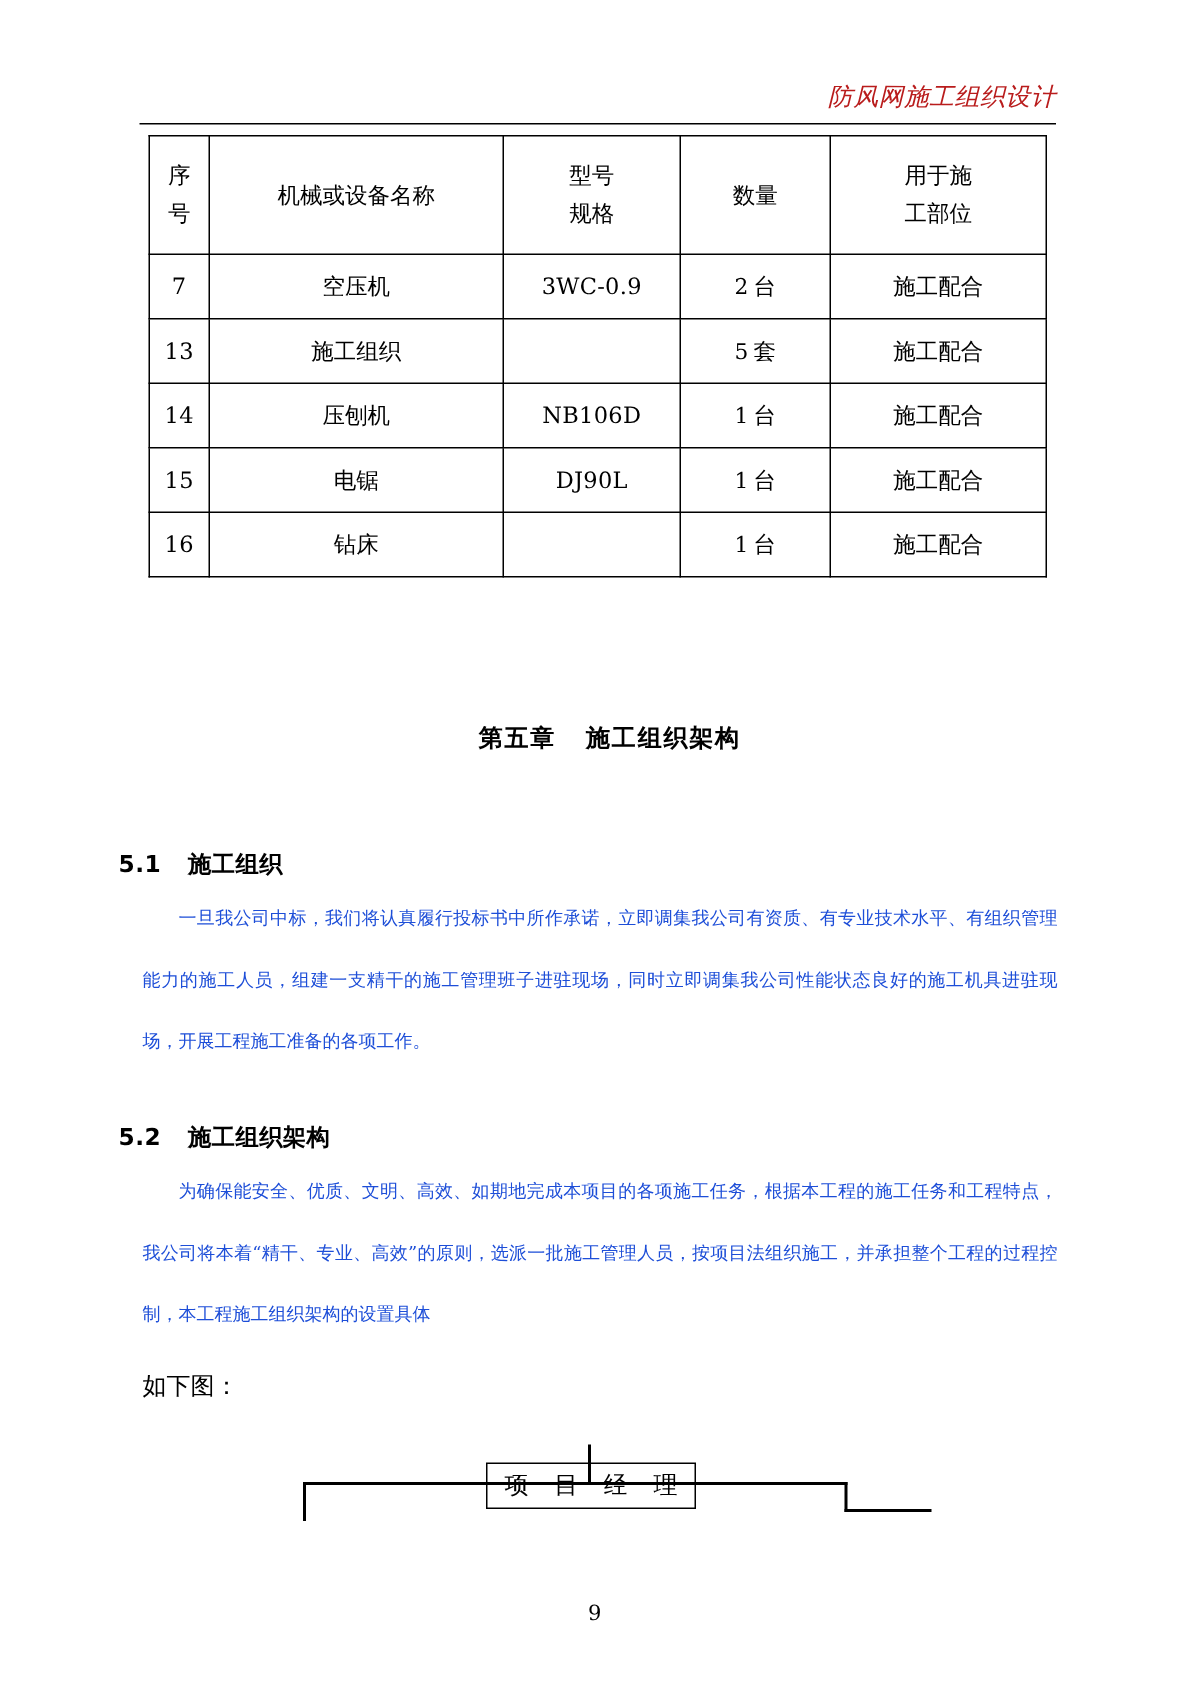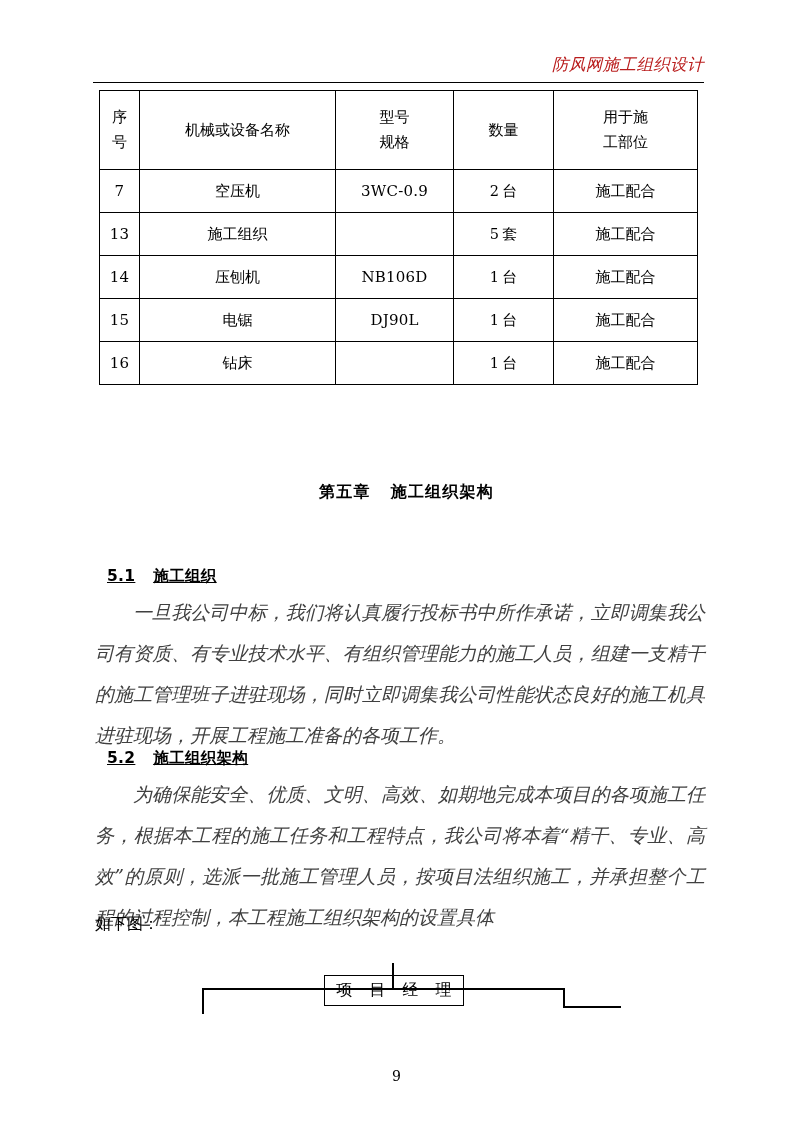--- a/index.html
+++ b/index.html
@@ -110,43 +110,41 @@
     font-size: 16px;
     letter-spacing: 1.2px;
     color: #000;
     margin-left: 10px;
   }
   .chapter .gap { display: inline-block; width: 20px; }
 
   
   .sec-head {
     position: absolute;
-    left: 107px;
+    left: 79px;
     width: 610px;
     font-family: "DejaVu Sans", "Liberation Sans", sans-serif;
     font-weight: bold;
     font-size: 15.5px;
     letter-spacing: 0.3px;
     color: #000;
-    text-decoration: underline;
   }
   .sec-head .sec-gap { display: inline-block; width: 18px; }
 
   .body-p {
     position: absolute;
     left: 95px;
     width: 610px;
     font-family: "DejaVu Serif", "Liberation Serif", serif;
-    font-size: 19px;
+    font-size: 12px;
     line-height: 41px;
     text-align: justify;
     text-justify: inter-ideograph;
     text-indent: 2em;
-    color: #404040;
-    font-style: italic;
+    color: #1d4ed8;
   }
   .plain-p {
     position: absolute;
     left: 95px;
     width: 610px;
     font-family: "DejaVu Serif", "Liberation Serif", serif;
     font-size: 16px;
     line-height: 28px;
     color: #000;
   }

